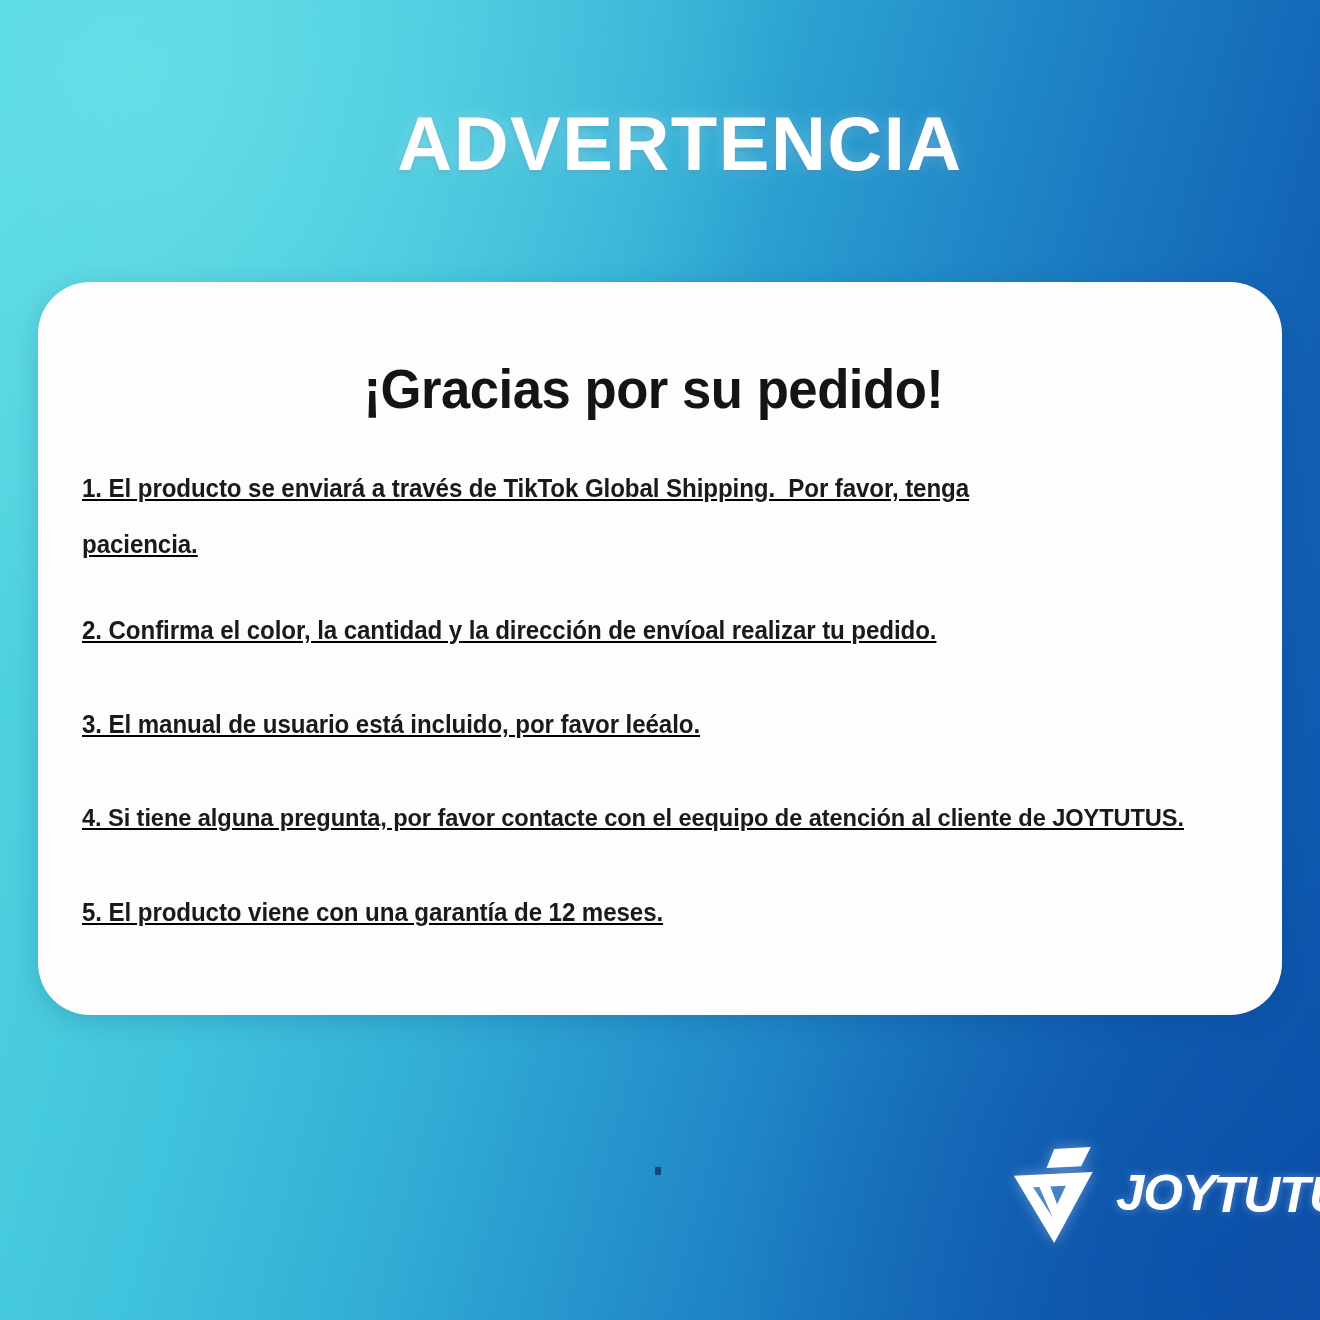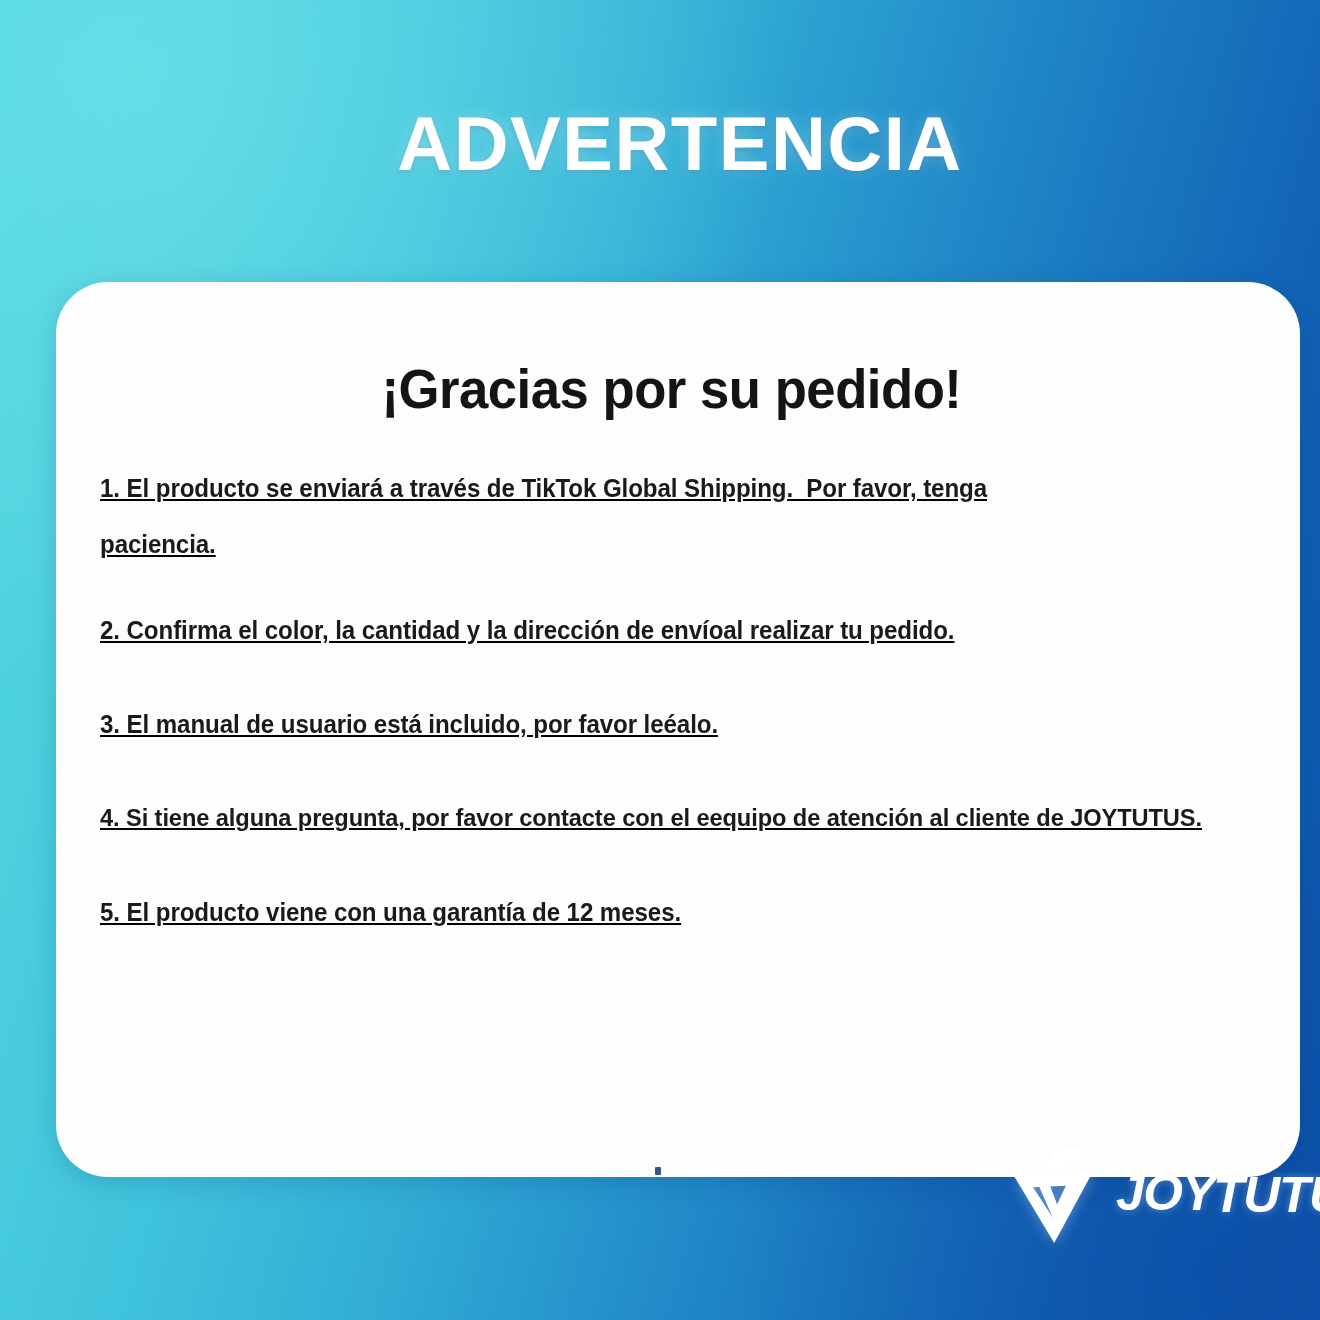--- a/index.html
+++ b/index.html
@@ -61,26 +61,25 @@
     text-shadow: 0 0 14px rgba(255,255,255,0.30), 0 2px 6px rgba(0,40,90,0.22);
     padding-left: 40px;
     z-index: 3;
   }
 
   .card {
     position: absolute;
     left: 38px;
     top: 282px;
     width: 1244px;
-    height: 895px;
+    height: 733px;
     background: #FDFDFD;
     border-radius: 52px;
     box-shadow: 0 6px 26px rgba(0, 45, 100, 0.18);
     z-index: 2;
-    margin-left: 18px;
   }
 
   .card-heading {
     position: absolute;
     left: 0;
     right: 0;
     top: 76px;
     text-align: center;
     color: #141414;
     font-size: 56px;

